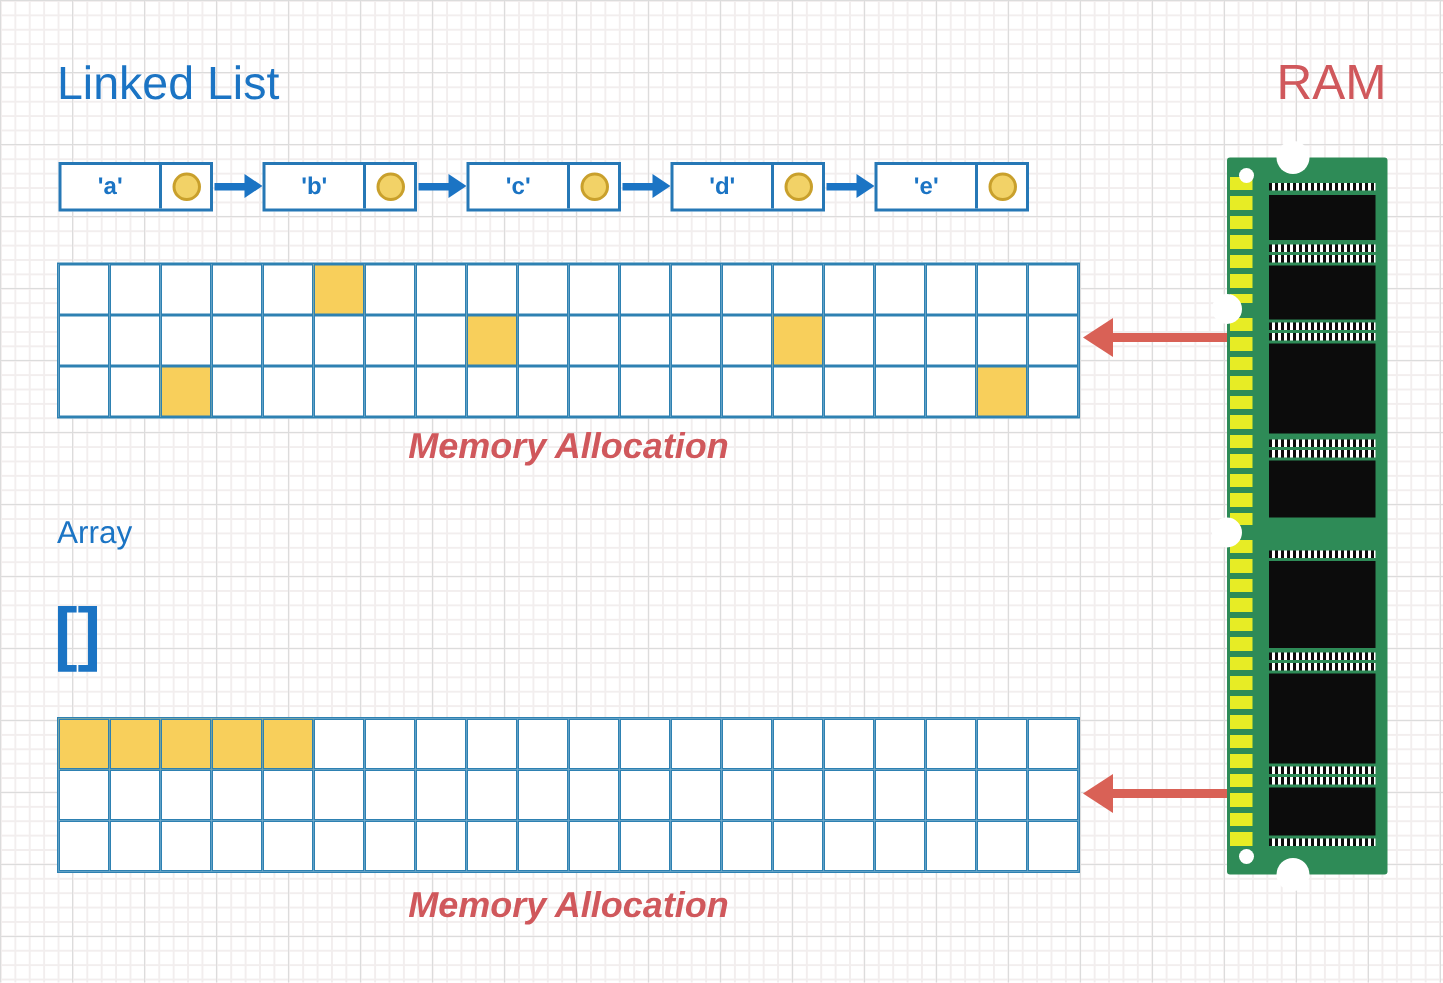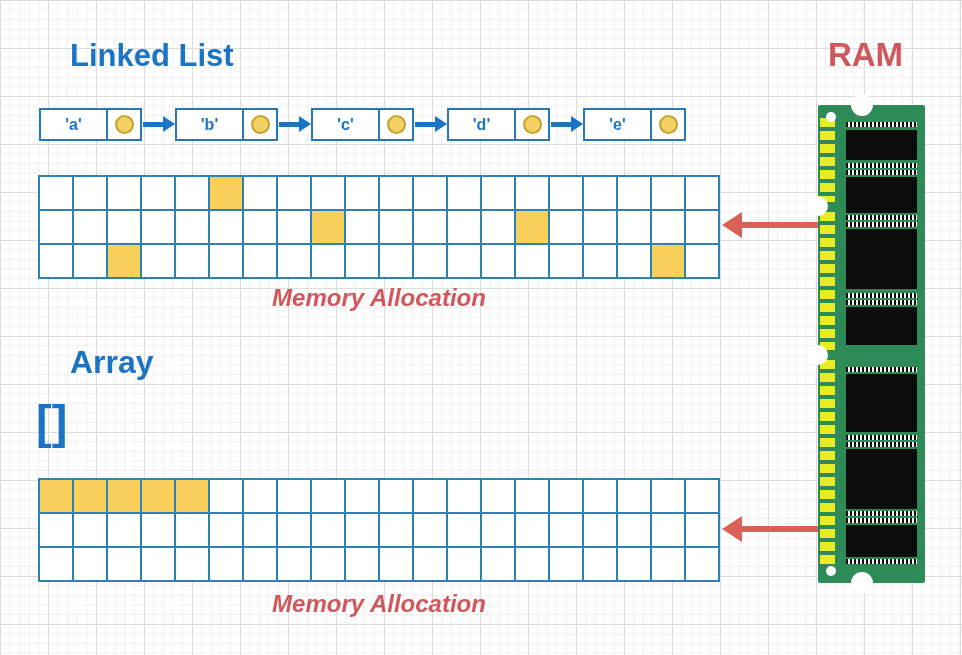--- a/index.html
+++ b/index.html
@@ -9,24 +9,24 @@
     background-color:#ffffff;
     background-image:
       linear-gradient(var(--major-grid) 1px, transparent 1px),
       linear-gradient(90deg, var(--major-grid) 1px, transparent 1px),
       linear-gradient(var(--minor-grid) 1px, transparent 1px),
       linear-gradient(90deg, var(--minor-grid) 1px, transparent 1px);
     background-size:48px 48px,48px 48px,9.6px 9.6px,9.6px 9.6px;
     --major-grid:#dcdcdc;
     --minor-grid:#f2eeee;
   }
-  .title{position:absolute;font-weight:bold;color:var(--accent-blue);margin-left:32px;}
+  .title{position:absolute;font-weight:normal;color:var(--accent-blue);}
   #ll-title{left:38px;top:38px;font-size:31px;}
-  #array-title{left:38px;top:344px;font-size:32px;}
-  #ram-title{left:780px;top:36px;width:107px;text-align:center;font-size:33px;color:var(--accent-red);}
+  #array-title{left:38px;top:344px;font-size:21px;}
+  #ram-title{left:851px;top:36px;width:107px;font-size:33px;color:var(--accent-red);}
   .mem-label{position:absolute;left:38px;width:682px;text-align:center;
     font-size:24px;font-weight:bold;font-style:italic;color:var(--accent-red);}
   #mem-label-1{top:284px;}
   #mem-label-2{top:590px;}
 
   
   .ll-node{position:absolute;top:108px;width:103px;height:33px;background:#fff;
     border:2px solid var(--border-blue);box-sizing:border-box;display:flex;}
   .ll-value{flex:1;border-right:2px solid var(--border-blue);display:flex;align-items:center;justify-content:center;
     font-size:16px;font-weight:bold;color:var(--accent-blue);}

